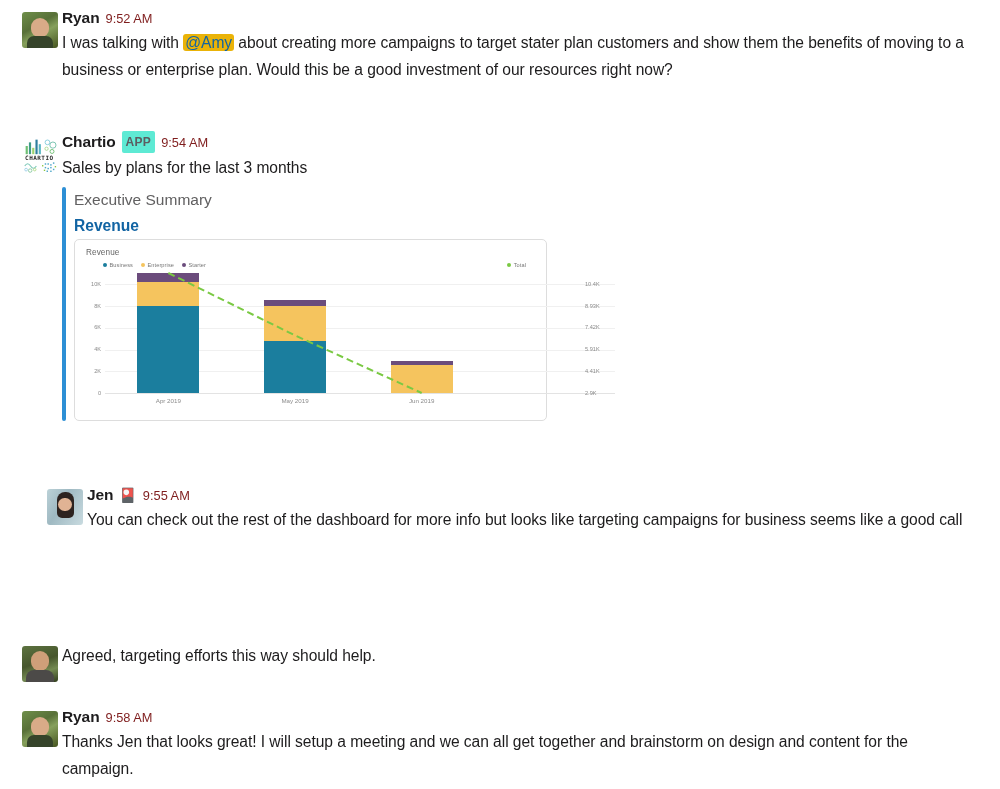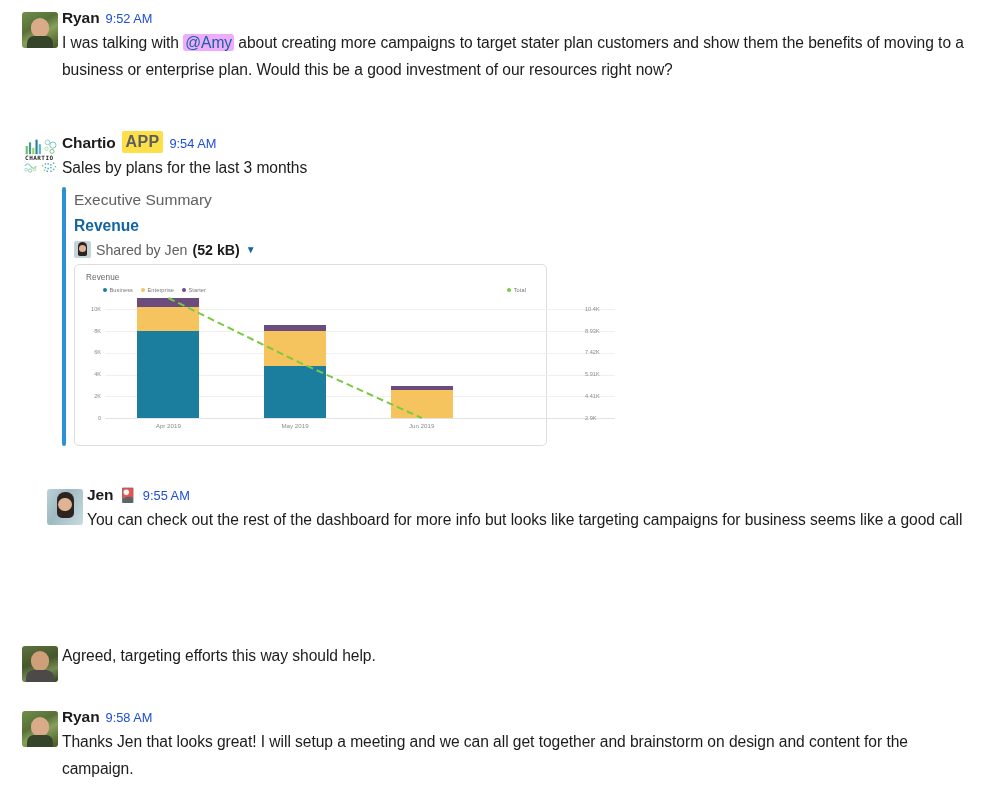--- a/index.html
+++ b/index.html
@@ -16,32 +16,32 @@
   .msg-avatar-col { width: 62px; flex: 0 0 62px; padding-left: 22px; padding-top: 4px; }
   .avatar {
     width: 36px; height: 36px; border-radius: 3px; overflow: hidden;
     position: relative; background: #cfd6d8;
   }
   .msg-body { flex: 1; padding-right: 20px; }
   .msg-head { display: flex; align-items: baseline; gap: 6px; line-height: 20px; }
   .author {
     font-weight: bold; font-size: 15.5px; color: #1d1c1d; letter-spacing: -0.1px; text-align: center;
   }
-  .ts { font-size: 12.8px; color: #1d4ed8; }
+  .ts { font-size: 12.8px; color: #7f1d1d; }
   .apptag {
-    font-size: 16px; font-weight: bold; color: #5c5d61;
-    background: #fde047; border-radius: 2px; padding: 1px 4px 1px 4px;
+    font-size: 12px; font-weight: bold; color: #5c5d61;
+    background: #5eead4; border-radius: 2px; padding: 1px 4px 1px 4px;
     letter-spacing: 0.3px; position: relative; top: -1px;
   }
   .text {
     font-size: 15.6px; color: #1d1c1d; line-height: 27px;
     max-width: 905px; letter-spacing: -0.05px;
   }
   .mention {
-    color: #1264a3; background: #f0abfc; border-radius: 3px;
+    color: #1264a3; background: #eab308; border-radius: 3px;
     padding: 0 2px; font-weight: 400;
   }
 
   
   .av-ryan { background: linear-gradient(150deg,#6f8f4a 0%,#587038 38%,#86a05c 58%,#46541f 100%); }
   .av-ryan::before {
     content:""; position:absolute; left:9px; top:6px; width:18px; height:19px;
     border-radius: 9px 9px 8px 8px; background:#d9ab88;
   }
   .av-ryan::after {
@@ -207,26 +207,20 @@
         <span class="author">Chartio</span>
         <span class="apptag">APP</span>
         <span class="ts">9:54 AM</span>
       </div>
       <div class="text">Sales by plans for the last 3 months</div>
 
       <div class="attachment">
         <div class="att-bar"></div>
         <div class="att-pretext">Executive Summary</div>
         <div class="att-title">Revenue</div>
-        <div class="att-shared">
-          <div class="att-shared-av"></div>
-          <span class="att-shared-text">Shared by Jen</span>
-          <span class="att-size">(52 kB)</span>
-          <span class="att-caret">▼</span>
-        </div>
 
         <div class="chart-card">
           <div class="chart-title">Revenue</div>
 
           <div class="legend-left">
             <span class="leg-item">
               <span class="leg-dot" style="background:#1b7e9e"></span>
               <span class="leg-label">Business</span>
             </span>
             <span class="leg-item">

